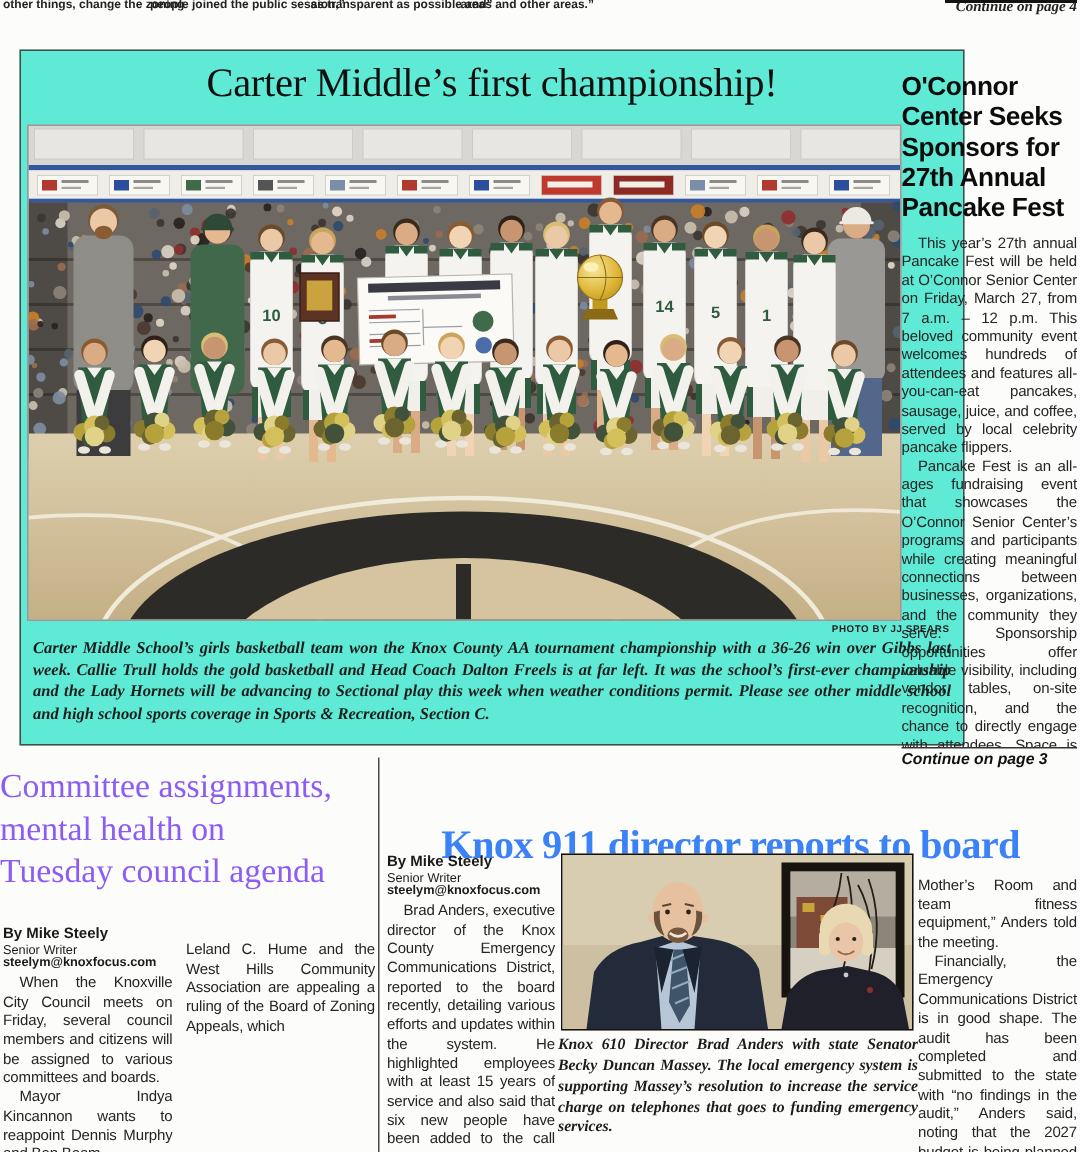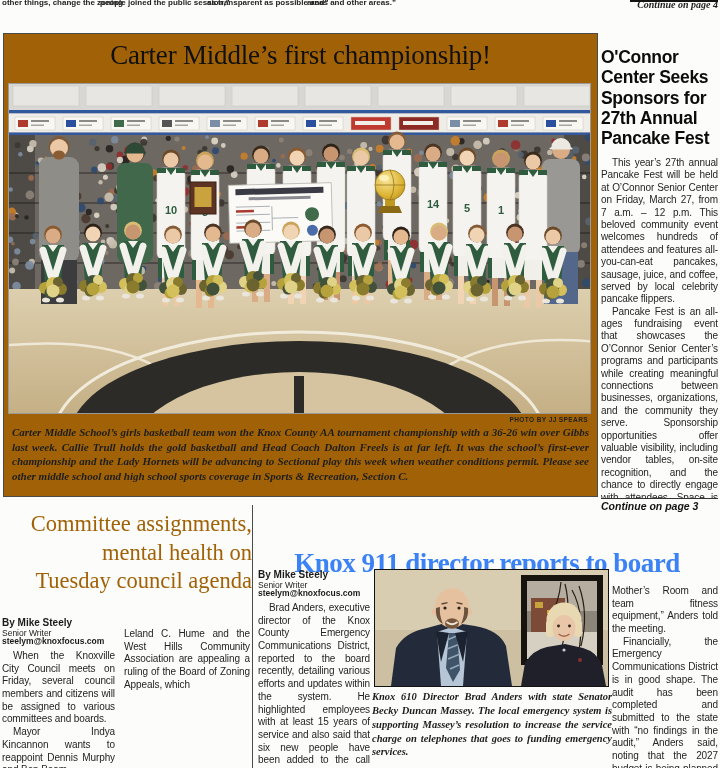--- a/index.html
+++ b/index.html
@@ -8,41 +8,41 @@
   .serif{font-family:"Liberation Serif",serif;}
   
   .topstrip{position:absolute;left:0;top:-2px;width:720px;height:12px;font-size:8px;font-weight:bold;color:#222;}
   .frag{position:absolute;white-space:nowrap;top:0;}
   .f0{left:2px}.f1{left:100px}.f2{left:207px}.f3{left:307px}
   .topcontinue{position:absolute;left:630px;top:0px;width:88px;border-top:2.5px solid #141414;
       font-family:"Liberation Serif",serif;font-style:italic;font-weight:bold;font-size:10px;
       text-align:right;margin-top:2px;height:8px;overflow:hidden;}
   .topcontinue span{position:relative;top:-3px;}
   
-  .carter-box{position:absolute;left:3px;top:33px;width:593px;height:462px;border:1.5px solid #4a4a4a;background:#a16207;}
+  .carter-box{position:absolute;left:13px;top:33px;width:593px;height:462px;border:1.5px solid #4a4a4a;background:#5eead4;padding-left:35px;}
   .carter-box h1{margin:0;position:absolute;top:6px;left:0;width:100%;text-align:center;
       font-size:27px;font-weight:normal;color:#101010;letter-spacing:-0.2px;}
   .photo-main{position:absolute;left:4px;top:49px;width:581px;height:329px;border:1px solid #9a9a9a;
       box-sizing:content-box;background:#b9b4aa;overflow:hidden;}
   .photo-main svg{display:block;width:581px;height:329px;}
   .credit{position:absolute;top:382px;right:9px;font-size:6.5px;font-weight:bold;letter-spacing:.4px;color:#222;}
   .caption{position:absolute;left:8px;right:8px;top:391px;margin:0;font-weight:bold;font-style:italic;
       font-size:11px;line-height:1.33;color:#1d1d1d;text-align:justify;}
   
   .sidebar{position:absolute;left:601px;top:35px;width:117px;margin-top:12px;}
   .sidebar h2{margin:0;font-size:17.5px;line-height:1.16;letter-spacing:-0.3px;color:#0c0c0c;}
   .sidebody{position:absolute;left:0;top:110px;width:117px;height:341px;overflow:hidden;
       font-size:10px;line-height:1.24;text-align:justify;color:#242424;letter-spacing:-0.1px;}
   .sidebody p{margin:0;text-indent:11px;}
   .continue3{position:absolute;left:0;top:451px;width:117px;border-top:1.5px solid #333;
       text-align:left;font-weight:bold;font-style:italic;font-size:10.5px;padding-top:1px;color:#111;}
   
   .vdivider{position:absolute;left:252px;top:505px;width:1px;height:263px;background:#4a4a4a;}
-  .council-head{position:absolute;left:0;top:510px;width:252px;text-align:right;margin:0;
-      font-size:22.5px;font-weight:normal;line-height:1.27;color:#a16207;}
+  .council-head{position:absolute;left:0;top:510px;width:252px;text-align:left;margin:0;
+      font-size:22.5px;font-weight:normal;line-height:1.27;color:#8b5cf6;}
   .byline{position:absolute;width:120px;line-height:1.05;}
   .byline .a{font-size:10px;font-weight:bold;display:block;}
   .byline .r{font-size:8.5px;display:block;}
   .byline .e{font-size:8.5px;font-weight:bold;display:block;}
   .bl-council{left:2px;top:618px;}
   .bl-knox{left:258px;top:570px;}
   .col{position:absolute;overflow:hidden;font-size:10px;line-height:1.27;text-align:justify;
       color:#242424;letter-spacing:-0.1px;}
   .col p{margin:0;text-indent:11px;}
   .col.cont p:first-child{text-indent:0;}

